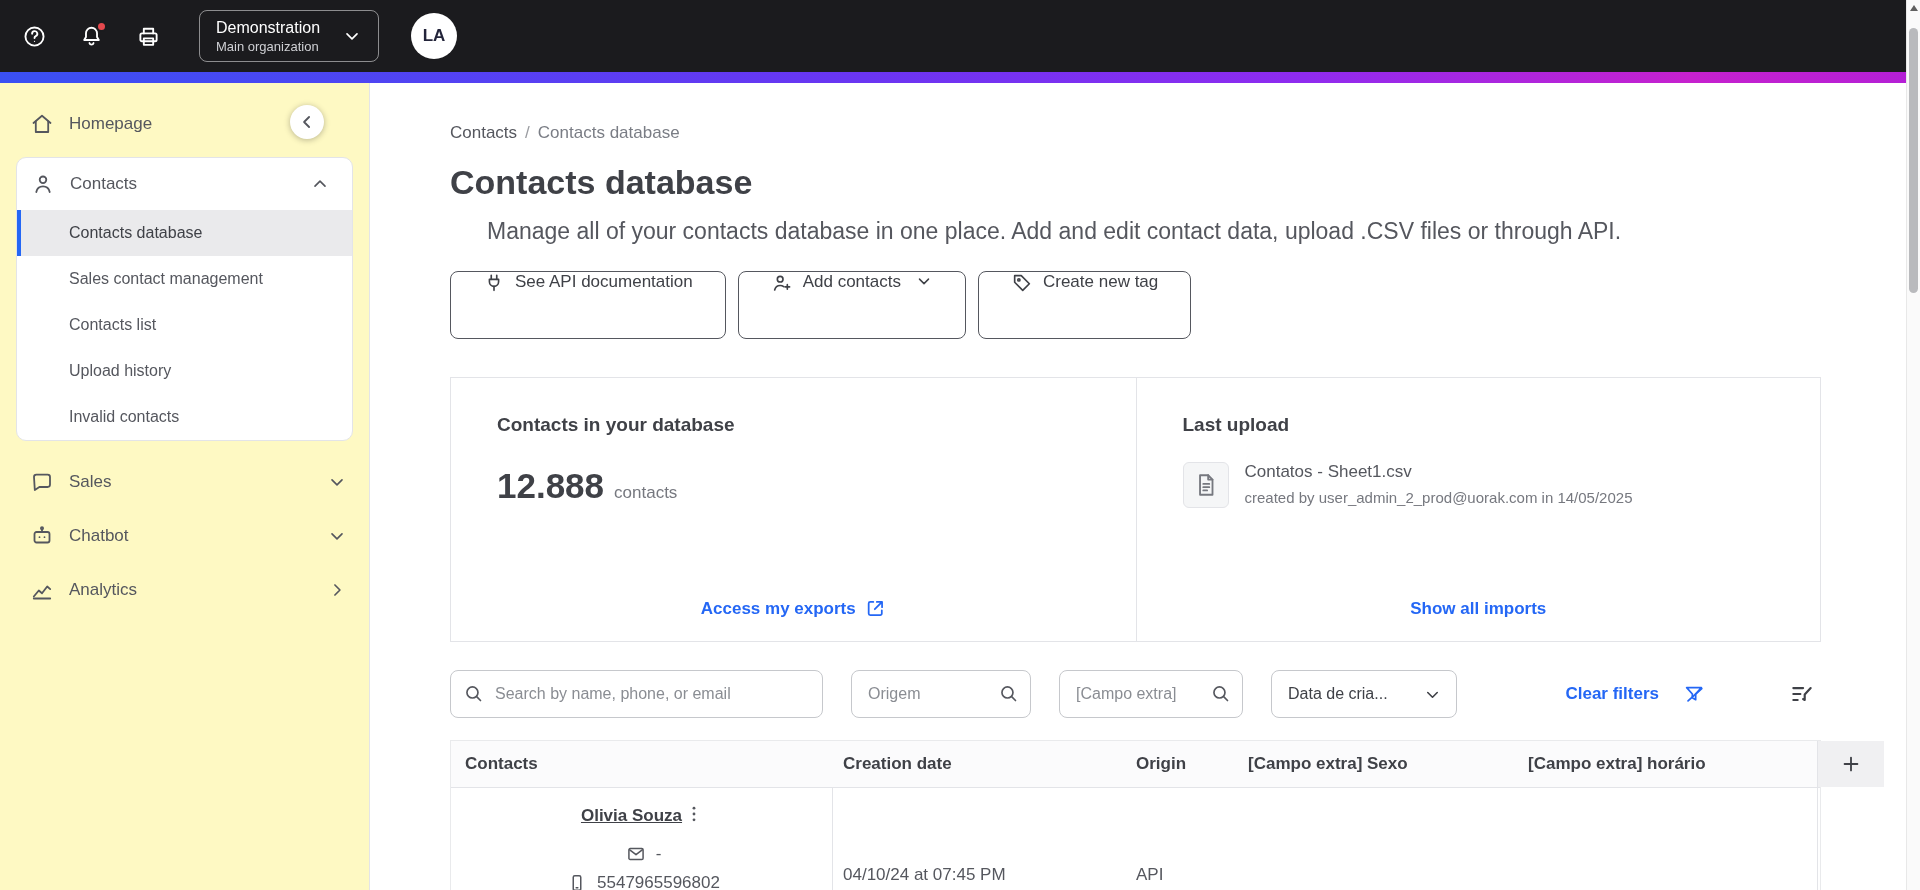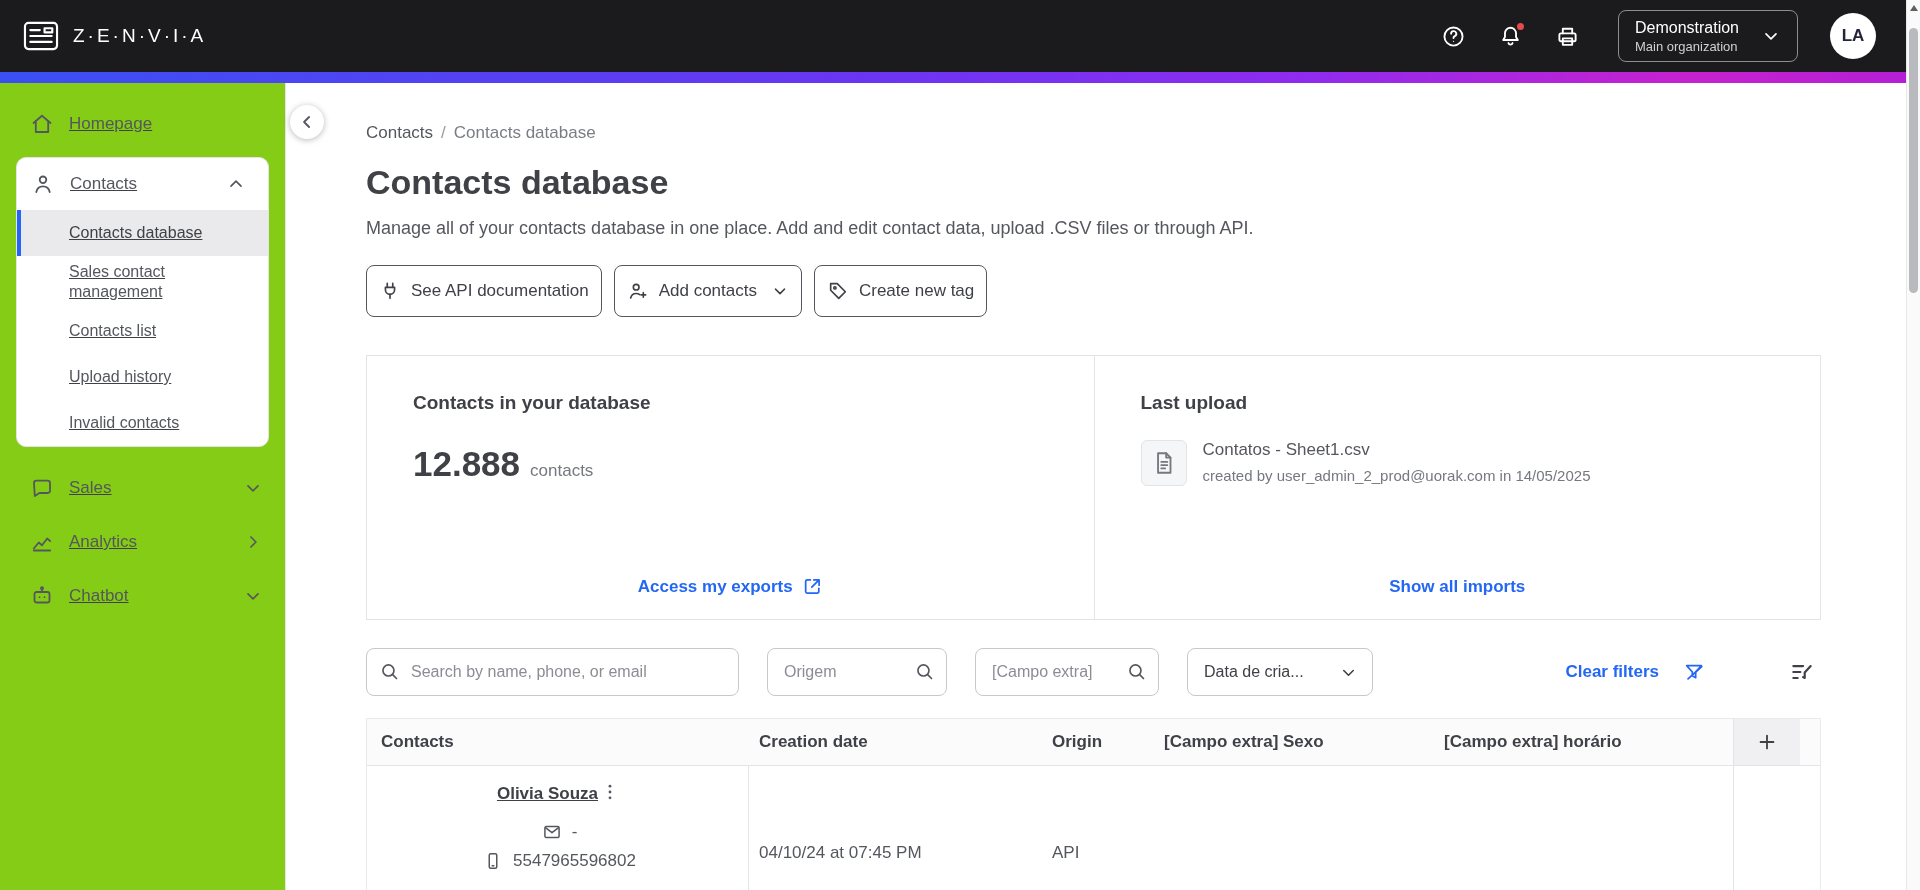--- a/index.html
+++ b/index.html
@@ -32,41 +32,41 @@
   .org-name{font-size:16px;line-height:1.2;}
   .org-sub{font-size:13px;color:#CFD0D4;margin-top:2px;}
   .avatar{width:46px;height:46px;border-radius:50%;background:#fff;color:#23243A;display:flex;align-items:center;justify-content:center;font-weight:700;font-size:17px;cursor:pointer;}
 
   .gradient-bar{height:11px;background:linear-gradient(90deg,var(--gradient_start) 0%,#6A35F2 45%,var(--gradient_mid) 68%,var(--gradient_end) 88%,#B31FD6 100%);}
 
   
   .app-body{display:flex;height:807px;position:relative;}
 
   
-  .sidebar{width:286px;flex-shrink:0;border-right:1px solid var(--border);padding-top:14px;position:relative;background:#84cc16;text-decoration:underline;}
+  .sidebar{width:370px;flex-shrink:0;border-right:1px solid var(--border);padding-top:14px;position:relative;background:#fef9c3;}
   .nav-item{display:flex;align-items:center;gap:15px;height:54px;padding:0 22px 0 30px;font-size:17px;color:var(--text_body);cursor:pointer;}
   .nav-item .chev{margin-left:auto;color:var(--text_body);}
   .contacts-group{border:1px solid var(--border);border-radius:10px;margin:6px 16px 14px;overflow:hidden;background:#fff;}
   .contacts-group .nav-item{padding-left:14px;height:52px;}
   .sub-item{position:relative;display:flex;align-items:center;min-height:46px;padding:6px 16px 6px 52px;font-size:16px;color:var(--text_body);cursor:pointer;line-height:1.25;}
   .sub-item.active{background:var(--active_item_bg);color:var(--text_dark);font-weight:500;}
   .sub-item.active::before{content:"";position:absolute;left:0;top:0;bottom:0;width:4px;background:var(--accent);}
   .collapse-btn{position:absolute;left:290px;top:22px;width:34px;height:34px;border-radius:50%;background:#fff;box-shadow:0 1px 6px rgba(0,0,0,.28);display:flex;align-items:center;justify-content:center;color:var(--text_body);cursor:pointer;z-index:6;}
 
   
   .main{flex:1;min-width:0;padding:40px 99px 0 80px;position:relative;}
   .breadcrumb{display:flex;align-items:center;gap:8px;font-size:17px;margin-bottom:20px;}
   .breadcrumb .parent{color:var(--text_body);cursor:pointer;}
   .breadcrumb .sep{color:#9A9CA1;}
   .breadcrumb .current{color:#7A7D85;cursor:pointer;}
   .page-title{font-size:34px;font-weight:700;color:var(--text_dark);margin-bottom:16px;}
-  .page-subtitle{font-size:18px;color:var(--text_body);margin-bottom:26px;}
+  .page-subtitle{font-size:23px;color:var(--text_body);margin-bottom:26px;margin-left:37px;}
 
   .actions-row{display:flex;gap:12px;margin-bottom:38px;}
-  .btn{display:flex;align-items:center;gap:10px;height:52px;padding:0 12px;border:1px solid #55575E;border-radius:8px;background:#fff;font-family:inherit;font-size:17px;font-weight:500;color:var(--text_dark);cursor:pointer;}
+  .btn{display:flex;align-items:flex-start;gap:10px;height:68px;padding:0 32px;border:1px solid #55575E;border-radius:8px;background:#fff;font-family:inherit;font-size:17px;font-weight:500;color:var(--text_dark);cursor:pointer;}
   .btn .chev{margin-left:4px;}
 
   
   .cards{display:flex;border:1px solid var(--border);height:265px;}
   .card{width:50%;padding:36px 46px 22px;display:flex;flex-direction:column;}
   .card + .card{border-left:1px solid var(--border);}
   .card-title{font-size:19px;font-weight:700;color:var(--text_dark);}
   .count-row{display:flex;align-items:baseline;gap:10px;margin-top:30px;}
   .count{font-size:35px;font-weight:700;color:var(--text_dark);}
   .count-unit{font-size:17px;color:var(--text_muted);}
@@ -110,30 +110,20 @@
 
   
   .scrollbar{position:absolute;right:0;top:0;width:14px;height:890px;background:#FAFAFA;border-left:1px solid #E8E8E8;z-index:20;}
   .scroll-up{position:absolute;top:5px;left:3px;width:0;height:0;border-left:4px solid transparent;border-right:4px solid transparent;border-bottom:6px solid #606060;}
   .scroll-thumb{position:absolute;top:28px;left:2px;width:9px;height:265px;border-radius:5px;background:#B9BABD;cursor:pointer;}
 </style>
 </head>
 <body>
 
 <header class="topbar">
-  <div class="brand">
-    <span>
-      <svg width="38" height="38" viewBox="0 0 32 32" fill="none" stroke="#fff" stroke-width="1.8" stroke-linecap="round" stroke-linejoin="round">
-        <rect x="2.5" y="5" width="27" height="22" rx="3"></rect>
-        <path d="M7 11h8M7 16h18M7 21h18"></path>
-        <rect x="19" y="9.5" width="6.5" height="3.5"></rect>
-      </svg>
-    </span>
-    <span class="brand-text">Z·E·N·V·I·A</span>
-  </div>
   <div class="topbar-right">
     <span class="icon-btn">
       <svg width="25" height="25" viewBox="0 0 24 24" fill="none" stroke="currentColor" stroke-width="1.8" stroke-linecap="round" stroke-linejoin="round">
         <circle cx="12" cy="12" r="8.7"></circle>
         <path d="M9.7 9.3a2.5 2.5 0 1 1 3.5 2.3c-.9.4-1.2 1-1.2 1.9"></path>
         <circle cx="12" cy="16.6" r="0.6" fill="currentColor" stroke="none"></circle>
       </svg>
     </span>
     <span class="icon-btn">
       <svg width="25" height="25" viewBox="0 0 24 24" fill="none" stroke="currentColor" stroke-width="1.8" stroke-linecap="round" stroke-linejoin="round">
@@ -220,45 +210,45 @@
       <span>Sales</span>
       <span class="chev">
         <svg width="20" height="20" viewBox="0 0 24 24" fill="none" stroke="currentColor" stroke-width="2" stroke-linecap="round" stroke-linejoin="round">
             <path d="M6 9.5l6 6 6-6"></path>
           </svg>
       </span>
     </div>
     <div class="nav-item">
       <span>
         <svg width="24" height="24" viewBox="0 0 24 24" fill="none" stroke="#55575E" stroke-width="1.8" stroke-linecap="round" stroke-linejoin="round">
-          <path d="M3.8 18.5l5-6 3.2 2.8 5.2-6.8 3 2.6"></path>
-            <path d="M3.8 20.5h16.4"></path>
-        </svg>
-      </span>
-      <span>Analytics</span>
-      <span class="chev">
-        <svg width="20" height="20" viewBox="0 0 24 24" fill="none" stroke="currentColor" stroke-width="2" stroke-linecap="round" stroke-linejoin="round">
-            <path d="M9.5 6l6 6-6 6"></path>
-          </svg>
-      </span>
-    </div>
-    <div class="nav-item">
-      <span>
-        <svg width="24" height="24" viewBox="0 0 24 24" fill="none" stroke="#55575E" stroke-width="1.8" stroke-linecap="round" stroke-linejoin="round">
           <rect x="4.5" y="8" width="15" height="10.5" rx="2"></rect>
           <circle cx="9.5" cy="13.2" r="0.9" fill="#55575E" stroke="none"></circle>
           <circle cx="14.5" cy="13.2" r="0.9" fill="#55575E" stroke="none"></circle>
           <path d="M12 8V5.4"></path>
             <circle cx="12" cy="4.3" r="1.1"></circle>
         </svg>
       </span>
       <span>Chatbot</span>
       <span class="chev">
         <svg width="20" height="20" viewBox="0 0 24 24" fill="none" stroke="currentColor" stroke-width="2" stroke-linecap="round" stroke-linejoin="round">
             <path d="M6 9.5l6 6 6-6"></path>
+          </svg>
+      </span>
+    </div>
+    <div class="nav-item">
+      <span>
+        <svg width="24" height="24" viewBox="0 0 24 24" fill="none" stroke="#55575E" stroke-width="1.8" stroke-linecap="round" stroke-linejoin="round">
+          <path d="M3.8 18.5l5-6 3.2 2.8 5.2-6.8 3 2.6"></path>
+            <path d="M3.8 20.5h16.4"></path>
+        </svg>
+      </span>
+      <span>Analytics</span>
+      <span class="chev">
+        <svg width="20" height="20" viewBox="0 0 24 24" fill="none" stroke="currentColor" stroke-width="2" stroke-linecap="round" stroke-linejoin="round">
+            <path d="M9.5 6l6 6-6 6"></path>
           </svg>
       </span>
     </div>
   </nav>
 
   <div class="collapse-btn">
     <svg width="20" height="20" viewBox="0 0 24 24" fill="none" stroke="currentColor" stroke-width="2.2" stroke-linecap="round" stroke-linejoin="round">
         <path d="M14.5 6l-6 6 6 6"></path>
       </svg>
   </div>

